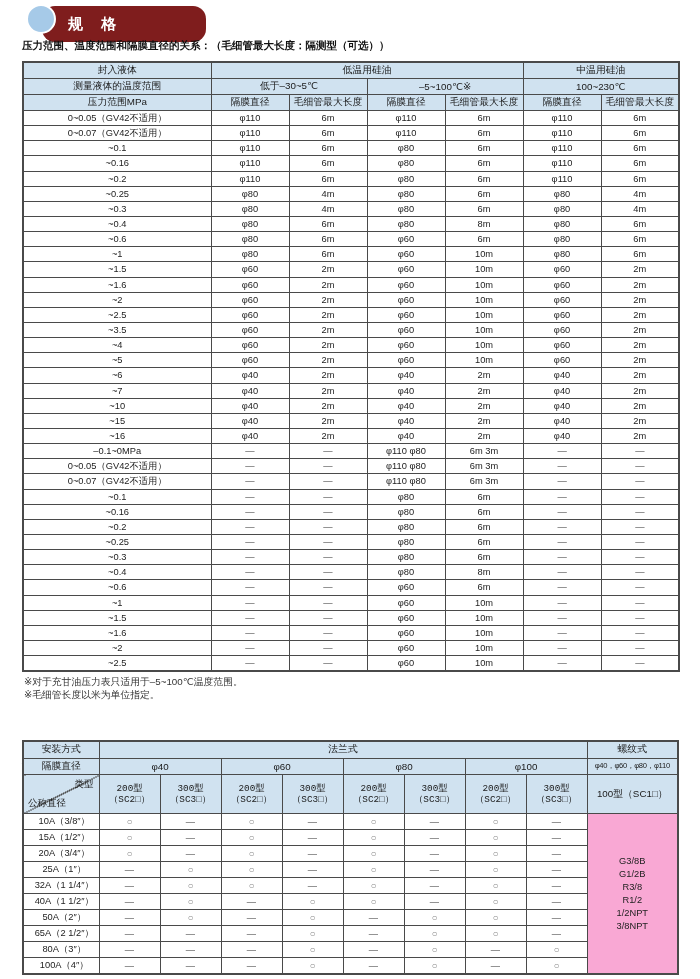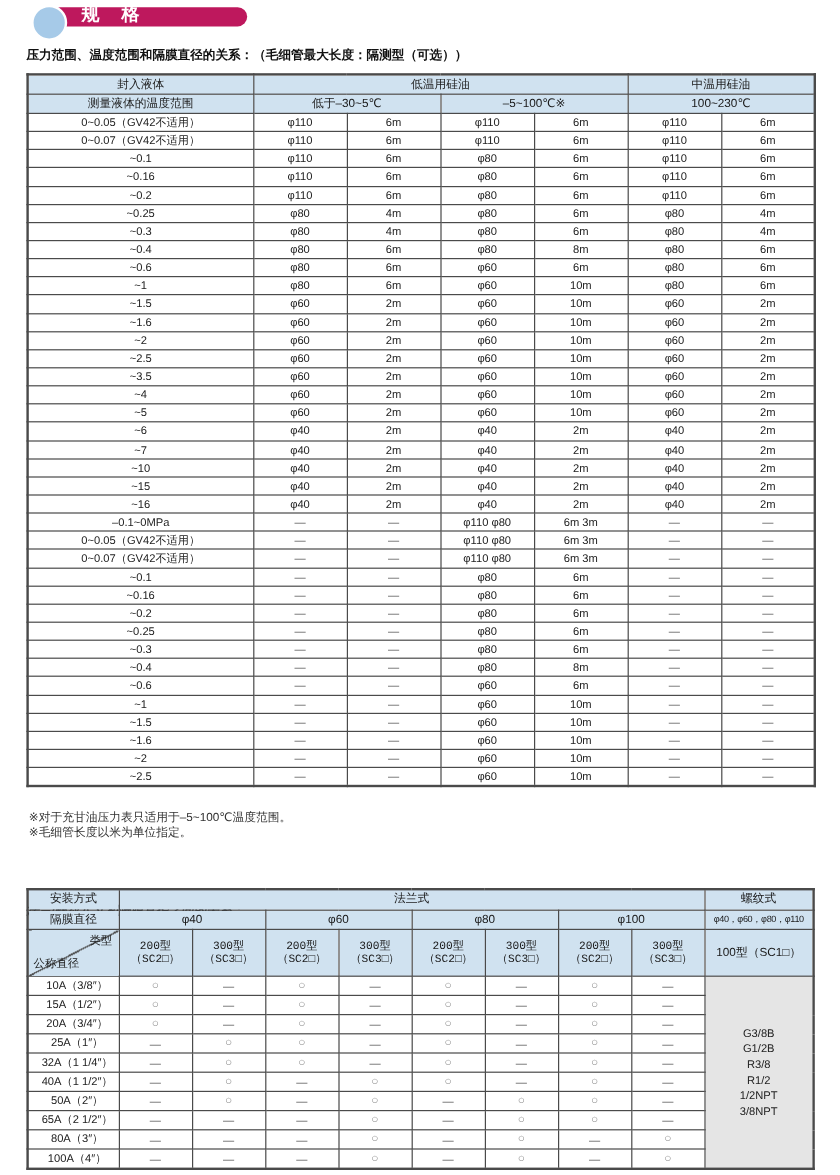--- a/index.html
+++ b/index.html
@@ -1,22 +1,22 @@
 <!DOCTYPE html>
 <html><head>
 <meta charset="utf-8">
 <style>
   html,body{margin:0;padding:0;background:#ffffff;}
   #page{position:relative;width:700px;height:979px;background:#ffffff;
         font-family:"Liberation Sans","DejaVu Sans",sans-serif;color:#1a1a1a;overflow:hidden;}
 
   
   .badge{position:absolute;top:4px;left:26px;width:190px;height:31px;}
-  .badge-pill{position:absolute;left:16px;top:2px;width:164px;height:16px;background:#be185d;
-              border-radius:13px;display:flex;align-items:flex-end;}
+  .badge-pill{position:absolute;left:16px;top:2px;width:164px;height:36px;background:#7f1d1d;
+              border-radius:13px;display:flex;align-items:center;}
   .badge-pill span{color:#ffffff;font-size:15px;font-weight:bold;letter-spacing:7px;padding-left:26px;}
   .badge-circle{position:absolute;left:0;top:0;width:30px;height:30px;box-sizing:border-box;
                 background:#a6cae8;border:2.5px solid #ffffff;border-radius:50%;z-index:2;}
 
   
   .sec-title{position:absolute;left:22px;font-size:10.5px;font-weight:bold;color:#111;white-space:nowrap;}
   #s1-title{top:39px;}
   #s2-title{top:752px;font-style:italic;}
   .notes{position:absolute;left:24px;top:676px;font-size:9.8px;line-height:12.5px;color:#333;}
 
@@ -37,21 +37,21 @@
   #t2 thead th{font-size:9.8px;color:#1a1a1a;text-align:center;}
   #t2 .hrow1 th{height:15.5px;}
   #t2 .hrow2 th{height:15.5px;}
   #t2 .hrow3 th{height:38px;}
   #t2 .thread-dia{font-size:7.6px;letter-spacing:-0.3px;}
   #t2 .type-cell div{line-height:11.5px;font-size:9.3px;font-family:Liberation Mono, monospace;}
   #t2 tbody td{font-size:9.3px;height:15px;color:#222;}
   #t2 tbody td.rowlabel{text-align:center;padding-left:6px;}
   #t2 td.circ{color:#8a8a8a;font-size:10px;}
   #t2 td.dash{color:#555;}
-  #t2 .thread-cell{vertical-align:middle;background:#e5e5e5;}
+  #t2 .thread-cell{vertical-align:middle;background:#f9a8d4;}
   #t2 .thread-cell div{line-height:13px;font-size:9.3px;color:#222;}
 
   
   .diag{position:relative;background:#d0e2f0;
         background-image:linear-gradient(to bottom right,
           transparent calc(50% - 0.6px), #4a4a4a calc(50% - 0.6px),
           #4a4a4a calc(50% + 0.6px), transparent calc(50% + 0.6px));}
   .diag .dtype{position:absolute;top:3px;right:5px;font-size:9.5px;}
   .diag .dnom{position:absolute;bottom:3px;left:4px;font-size:9.5px;}
 </style>
@@ -83,20 +83,29 @@
       <tr>
         <th>封入液体</th>
         <th colspan="4">低温用硅油</th>
         <th colspan="2">中温用硅油</th>
       </tr>
       <tr>
         <th>测量液体的温度范围</th>
         <th colspan="2">低于–30~5℃</th>
         <th colspan="2">–5~100℃※</th>
         <th colspan="2">100~230℃</th>
+      </tr>
+      <tr>
+        <th>压力范围MPa</th>
+        <th>隔膜直径</th>
+        <th>毛细管最大长度</th>
+        <th>隔膜直径</th>
+        <th>毛细管最大长度</th>
+        <th>隔膜直径</th>
+        <th>毛细管最大长度</th>
       </tr>
     </thead>
     <tbody>
         <tr>
           <td>0~0.05（GV42不适用）</td>
           <td>φ110</td>
           <td>6m</td>
           <td>φ110</td>
           <td>6m</td>
           <td>φ110</td>

